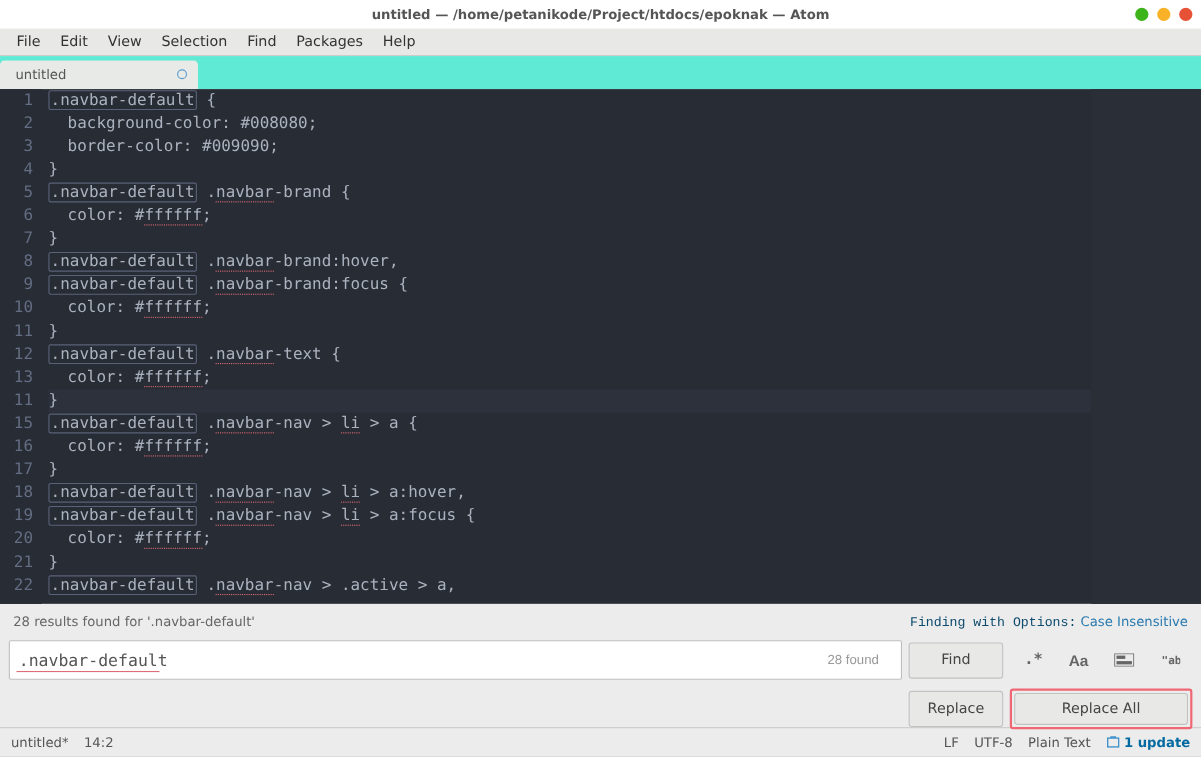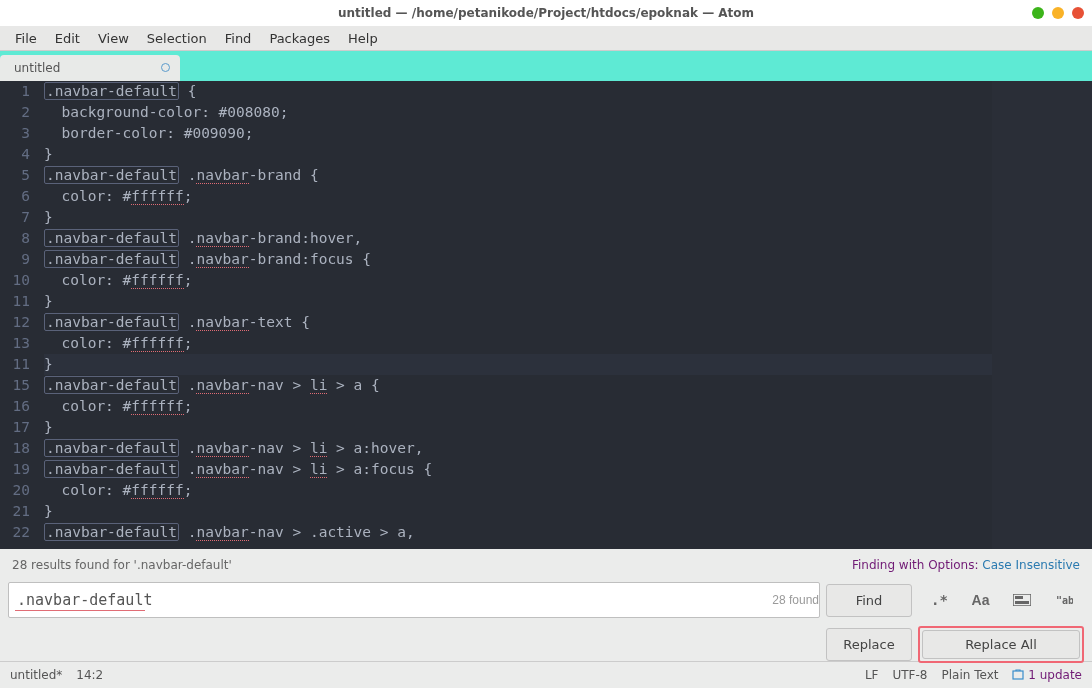--- a/index.html
+++ b/index.html
@@ -29,36 +29,36 @@
 .code { flex: 1; padding-left: 6px; white-space: pre; position: relative; }
 .code .line { height: 21px; }
 .code .line.current { background: #2c313c; }
 .hl-box { border: 1px solid #5a6279; border-radius: 2px; padding: 0 1px; }
 .err { border-bottom: 1px dotted #e06c75; }
 .minimap { width: 100px; background: #2a2e37; }
 
 
 .findpanel { background: #ebeceb; height: 112px; padding: 6px 8px; display: grid; grid-template-columns: 1fr 86px 166px; grid-template-rows: 20px 38px 38px; gap: 6px; align-items: center; }
 .statusline { grid-column: 1 / span 3; display: flex; justify-content: space-between; color: #666; font-size: 12px; padding: 2px 4px; }
-.statusline .opt { color: #701a75; }
+.statusline .opt { color: #0c4a6e; font-family: Liberation Mono, monospace; }
 .statusline .optsel { color: #2a7ab0; }
 .searchbox { position: relative; border: 1px solid #bfbfbf; background: #fff; border-radius: 2px; height: 36px; display: flex; align-items: center; padding: 0 8px; font-family: "DejaVu Sans Mono", monospace; font-size: 15px; color: #555; }
-.searchbox .count { position: absolute; right: 0; color: #9a9a9a; font-size: 12px; font-family: sans-serif; }
+.searchbox .count { position: absolute; right: 20px; color: #9a9a9a; font-size: 12px; font-family: sans-serif; }
 .searchbox.active { border: 1px solid hsla(210,40%,60%,0.6); box-shadow: 0 0 0 1px hsla(210,40%,60%,0.3); }
 .redline { position: absolute; left: 6px; bottom: 6px; height: 1px; background: #e06c75; }
 .cursor-bar { display: inline-block; width: 1px; height: 18px; background: #333; vertical-align: middle; margin-left: 1px; }
 .btn { background: #e8e8e7; border: 1px solid #c2c2c2; border-radius: 3px; height: 33px; display: flex; align-items: center; justify-content: center; font-size: 13px; color: #444; }
 .opticons { display: flex; gap: 6px; height: 36px; align-items: center; justify-content: center; grid-column: 3; }
 .opticons .icn { width: 35px; height: 30px; display: flex; align-items: center; justify-content: center; font-size: 14px; color: #666; font-family: monospace; font-weight: bold; }
 .callout { border: 2px solid #f06774; border-radius: 3px; padding: 2px; }
 
 
 .footer { background: #ebeceb; height: 27px; border-top: 1px solid #ccc; display: flex; align-items: center; padding: 0 10px; font-size: 12px; color: #555; gap: 14px; justify-content: flex-end; }
 .footer .right { margin-left: auto; display: flex; gap: 14px; align-items: center; }
-.footer .upd { color: #701a75; }
+.footer .upd { color: #0369a1; font-weight: bold; }
 .upd svg { vertical-align: -2px; }
 </style>
 </head>
 <body>
 
 <div class="titlebar">
   <span class="title">untitled — /home/petanikode/Project/htdocs/epoknak — Atom</span>
   <div class="controls">
     <span class="ctl-min"></span>
     <span class="ctl-max"></span>

